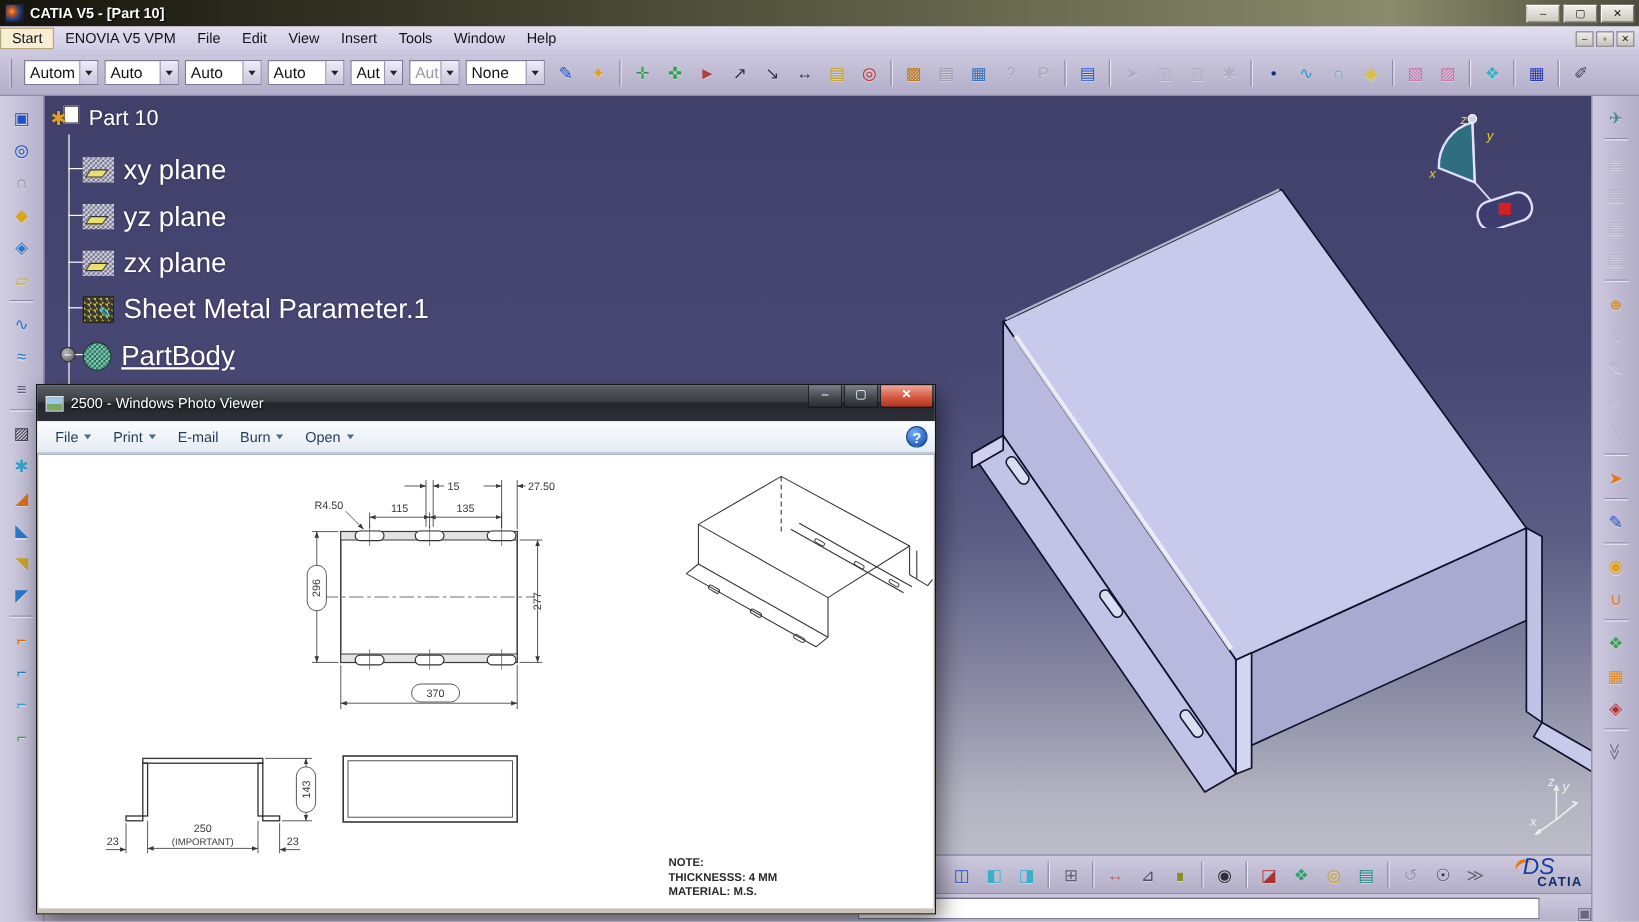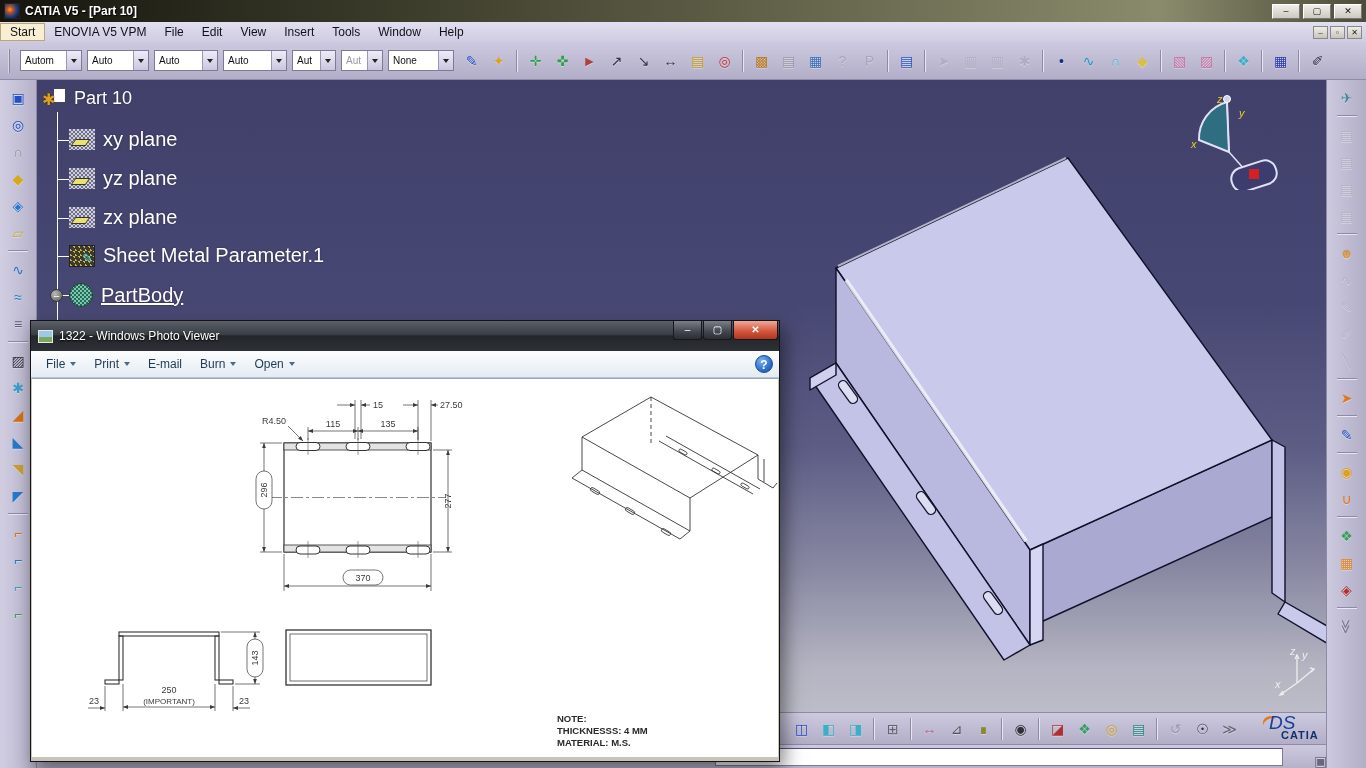--- a/index.html
+++ b/index.html
@@ -26,21 +26,21 @@
   .childbtns { margin-left:auto; display:flex; gap:2px; padding-right:4px; }
   .cbtn { width:15px; height:13px; background:linear-gradient(#efede8,#c9c5bc); border:1px solid #888;
     font-size:8px; line-height:11px; text-align:center; color:#222; }
 
   
   .toolbar { position:absolute; left:0; top:42px; width:1366px; height:38px;
     background:linear-gradient(#cdc9df,#b2aec8); border-bottom:1px solid #8e8aa8;
     display:flex; align-items:center; padding-left:8px; gap:5px; }
   .grip { width:3px; height:24px; border-left:2px ridge #d8d4e8; margin-right:4px; }
   .combo { display:flex; align-items:center; height:21px; background:#fff; border:1px solid #7b7b99; }
-  .combo .val { flex:1; padding:0 4px; font-size:10px; color:#111; overflow:hidden; white-space:nowrap; }
+  .combo .val { flex:1; padding:0 4px; font-size:13px; color:#111; overflow:hidden; white-space:nowrap; }
   .combo .cbn { width:15px; height:100%; background:linear-gradient(#efecf8,#cac6de); border-left:1px solid #9a96b4;
     display:flex; align-items:center; justify-content:center; }
   .combo .arr { width:0; height:0; border-left:3.5px solid transparent; border-right:3.5px solid transparent; border-top:4px solid #222; }
   .combo.disabled .val { color:#9a98a8; }
   .strip { display:flex; align-items:center; gap:2px; }
   .strip.h { flex-direction:row; }
   .strip.v { flex-direction:column; }
   .tbi { width:25px; height:25px; display:inline-flex; align-items:center; justify-content:center;
     font-size:14px; cursor:default; text-shadow:0 1px 0 rgba(255,255,255,.35); }
   .strip.h .tbsep { width:0; height:22px; border-left:1px solid #8e8aa4; border-right:1px solid #e8e6f2; margin:0 3px; }
@@ -53,21 +53,21 @@
     background:linear-gradient(90deg,#cdc9df,#b2aec6); border-left:1px solid #8e8aa8; }
   .lsidebar .strip, .rsidebar .strip { padding-top:5px; width:100%; }
 
   
   .viewport { position:absolute; left:37px; top:80px; width:1289px; height:632px;
     background:linear-gradient(180deg,#40406b 0%,#474773 35%,#5c5c85 58%,#8a8aa4 78%,#b4b4c2 93%,#bdbdc9 100%); }
   .vp-svg { position:absolute; left:0; top:0; }
 
   
   .trow { position:absolute; display:flex; align-items:center; gap:8px; color:#fff; cursor:default; }
-  .tlabel { font-size:20px; text-shadow:0 0 2px rgba(0,0,0,.4); }
+  .tlabel { font-size:23px; text-shadow:0 0 2px rgba(0,0,0,.4); }
   .tlabel.root { font-size:18px; }
   .tline { position:absolute; background:#fff; }
   .checker { background-color:#cfcfdd;
     background-image:linear-gradient(45deg,#70708a 25%,transparent 25%,transparent 75%,#70708a 75%),
                      linear-gradient(45deg,#70708a 25%,transparent 25%,transparent 75%,#70708a 75%);
     background-size:4px 4px; background-position:0 0,2px 2px; }
   .plane-ico { position:relative; width:26px; height:21px; }
   .plane-ico .wing { position:absolute; left:4px; bottom:4px; width:15px; height:7px;
     background:#e8e070; border:1px solid #333; transform:skewX(-35deg); }
   .root-ico { position:relative; width:24px; height:21px; }
@@ -430,21 +430,21 @@
     <input class="cmdfield" value="" style="">
     <span class="sbtns">
         <span class="tbi" style="color: rgb(106, 104, 128);">▣</span>
         <span class="tbi" style="color: rgb(106, 104, 128);">@</span>
       </span>
   </div>
 
   <div class="pv">
     <div class="pv-title">
       <span class="pv-ico"></span>
-      <span class="t">1322 - Windows Photo Viewer</span>
+      <span class="t">2500 - Windows Photo Viewer</span>
       <span class="pv-ctl">
         <span class="pvbtn">–</span>
         <span class="pvbtn">▢</span>
         <span class="pvbtn close">✕</span>
       </span>
     </div>
     <div class="pv-menu">
       <span class="pvm">
           <span>File</span>
           <span class="dd"></span>

